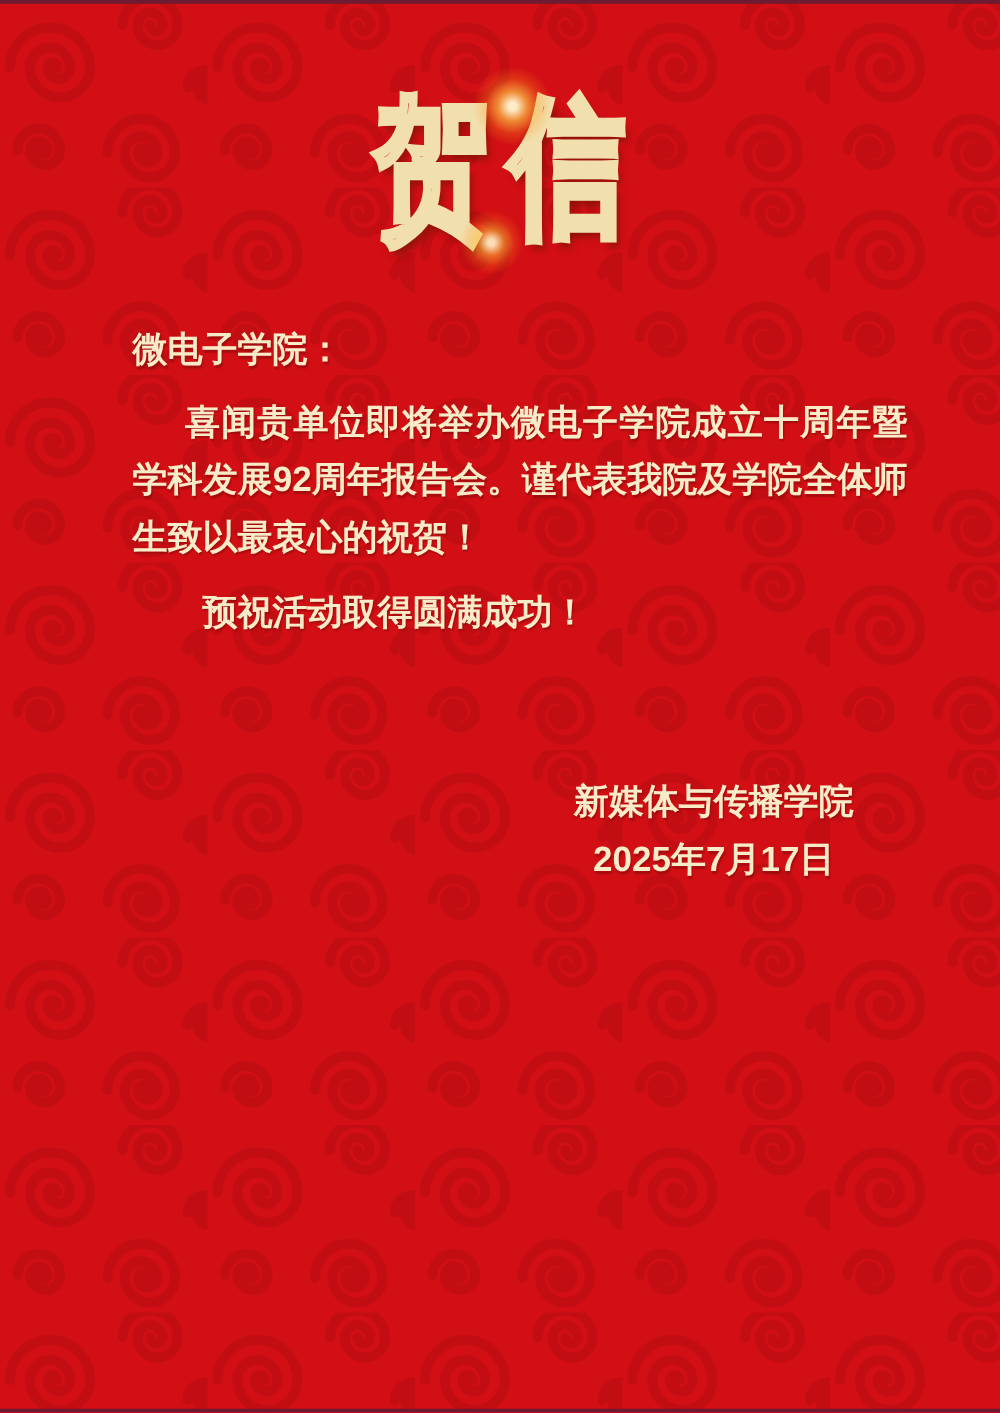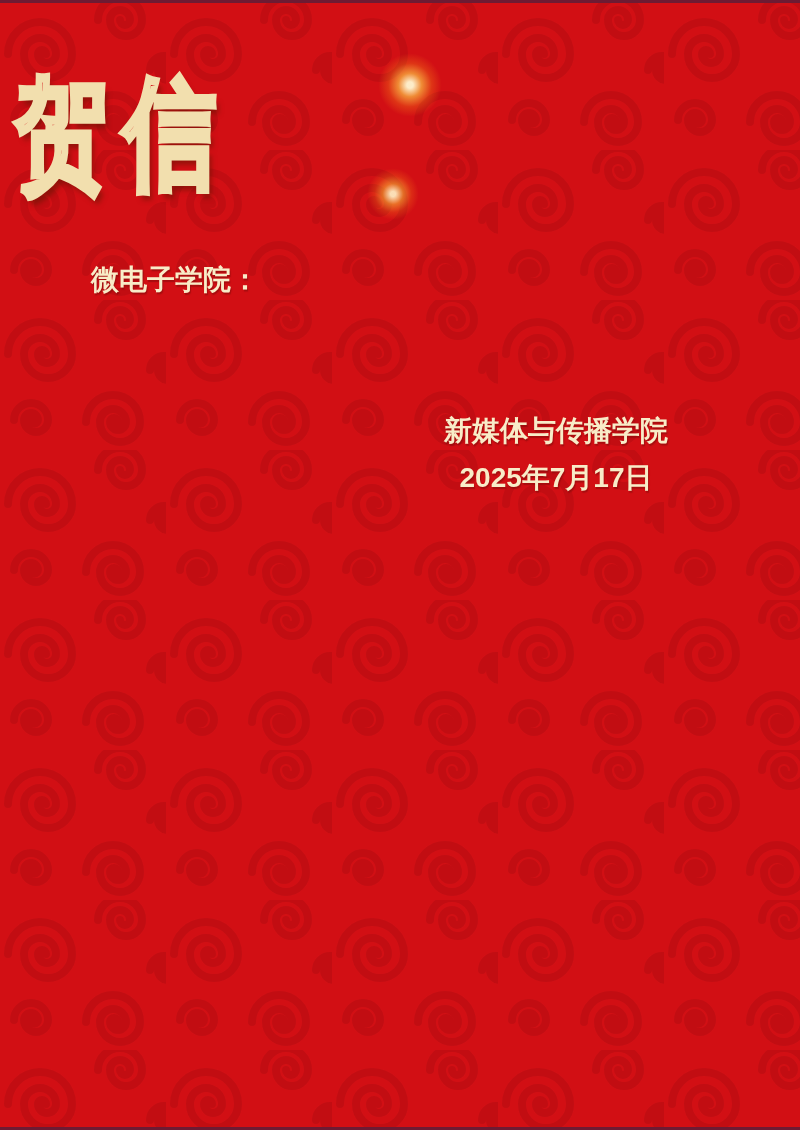--- a/index.html
+++ b/index.html
@@ -43,21 +43,21 @@
   .edge-bottom { bottom: 0; }
 
   .title-wrap {
     position: absolute;
     top: 58px;
     left: 0;
     right: 0;
     height: 152px;
     display: flex;
     align-items: center;
-    justify-content: flex-start;
+    justify-content: center;
     z-index: 2;
   }
   .title-text {
     margin: 0;
     font-size: 92px;
     font-weight: 700;
     letter-spacing: 16px;
     text-indent: 16px;
     color: var(--bg-red, #d20f14);
     -webkit-text-stroke: 4px var(--title-gold, #f2dfae);
@@ -90,21 +90,21 @@
     background: radial-gradient(circle,
       rgba(255, 244, 200, 0.9) 0 7%,
       rgba(255, 190, 55, 0.55) 28%,
       rgba(255, 145, 25, 0.22) 50%,
       rgba(255, 140, 20, 0) 70%);
   }
 
   .content {
     position: absolute;
     top: 257px;
-    left: 91px;
+    left: 106px;
     width: 620px;
     z-index: 2;
     color: var(--text-cream, #f8ecc8);
     font-size: 28px;
     font-weight: 700;
     line-height: 46px;
     text-shadow: 1px 2px 1px rgba(125, 12, 10, 0.5);
   }
   .salutation {
     margin: 0 0 12px 0;
@@ -147,17 +147,19 @@
 <div class="edge-line edge-bottom"></div>
 
 <div class="title-wrap">
   <h1 class="title-text">贺信</h1>
 </div>
 <span class="sparkle sparkle-1"></span>
 <span class="sparkle sparkle-2"></span>
 
 <div class="content">
   <p class="salutation">微电子学院：</p>
+  <p class="para">喜闻贵单位即将举办微电子学院成立十周年暨学科发展92周年报告会。谨代表我院及学院全体师生致以最衷心的祝贺！</p>
+  <p class="para para-last">预祝活动取得圆满成功！</p>
   <div class="signature-block">
     <p>新媒体与传播学院</p>
     <p>2025年7月17日</p>
   </div>
 </div>
 
 </body></html>

